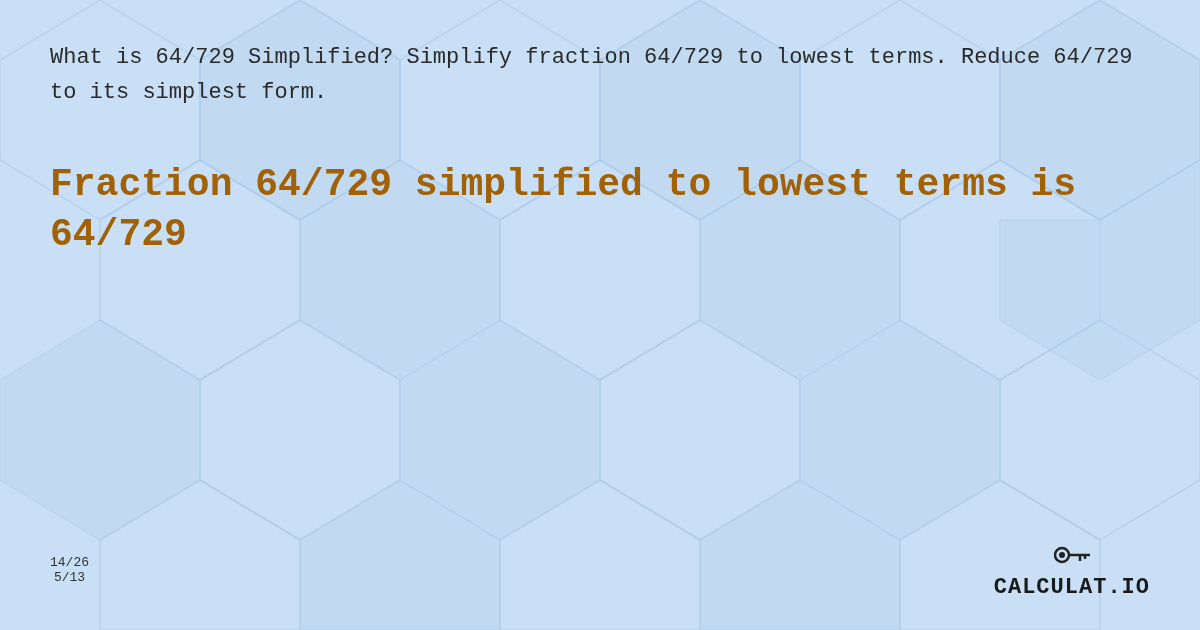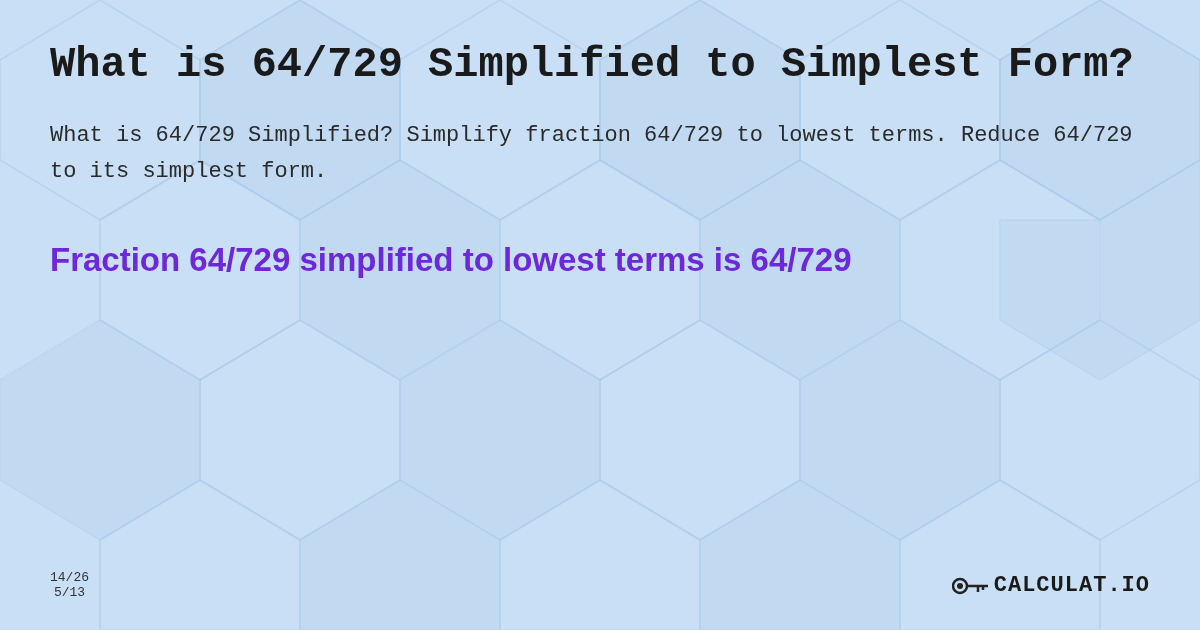--- a/index.html
+++ b/index.html
@@ -50,25 +50,25 @@
       line-height: 1.6;
       margin-bottom: 50px;
       font-family: 'Courier New', Courier, monospace;
     }
 
     .result-section {
       flex: 1;
     }
 
     .result-text {
-      font-size: 33px;
+      font-size: 38px;
       font-weight: bold;
-      color: #6d28d9;
+      color: #a16207;
       line-height: 1.3;
-      font-family: Liberation Sans, sans-serif;
+      font-family: Liberation Mono, monospace;
     }
 
     .footer {
       display: flex;
       align-items: center;
       gap: 12px;
       margin-top: auto;
       padding-top: 20px;
     }
 
@@ -88,20 +88,21 @@
       font-weight: bold;
       color: #1a1a1a;
       font-family: 'Courier New', Courier, monospace;
     }
 
     .footer-logo {
       margin-left: auto;
       display: flex;
       align-items: center;
       gap: 6px;
+      flex-direction: column;
     }
 
     .logo-text {
       font-size: 22px;
       font-weight: bold;
       color: #1a1a1a;
       font-family: 'Courier New', Courier, monospace;
       letter-spacing: 1px;
     }
 
@@ -147,21 +148,20 @@
   <polygon points="1000,380 1100,320 1200,380 1200,480 1100,540 1000,480" fill="none" stroke="#a8c8e8" stroke-width="1.5" opacity="0.5"></polygon>
 
   <polygon points="100,540 200,480 300,540 300,630 200,630 100,630" fill="none" stroke="#a8c8e8" stroke-width="1.5" opacity="0.5"></polygon>
   <polygon points="300,540 400,480 500,540 500,630 400,630 300,630" fill="#b8d4f0" stroke="#a8c8e8" stroke-width="1.5" opacity="0.4"></polygon>
   <polygon points="500,540 600,480 700,540 700,630 600,630 500,630" fill="none" stroke="#a8c8e8" stroke-width="1.5" opacity="0.5"></polygon>
   <polygon points="700,540 800,480 900,540 900,630 800,630 700,630" fill="#b8d4f0" stroke="#a8c8e8" stroke-width="1.5" opacity="0.4"></polygon>
   <polygon points="900,540 1000,480 1100,540 1100,630 1000,630 900,630" fill="none" stroke="#a8c8e8" stroke-width="1.5" opacity="0.5"></polygon>
 </svg>
 
 <div class="content">
-  <h1 class="main-title">What is 64/729 Simplified to Simplest Form?</h1>
 
   <p class="description">What is 64/729 Simplified? Simplify fraction 64/729 to lowest terms. Reduce 64/729 to its simplest form.</p>
 
   <div class="result-section">
     <h2 class="result-text">Fraction 64/729 simplified to lowest terms is 64/729</h2>
   </div>
 
   <div class="footer">
     <div class="footer-fraction">
       <span>14/26</span>

